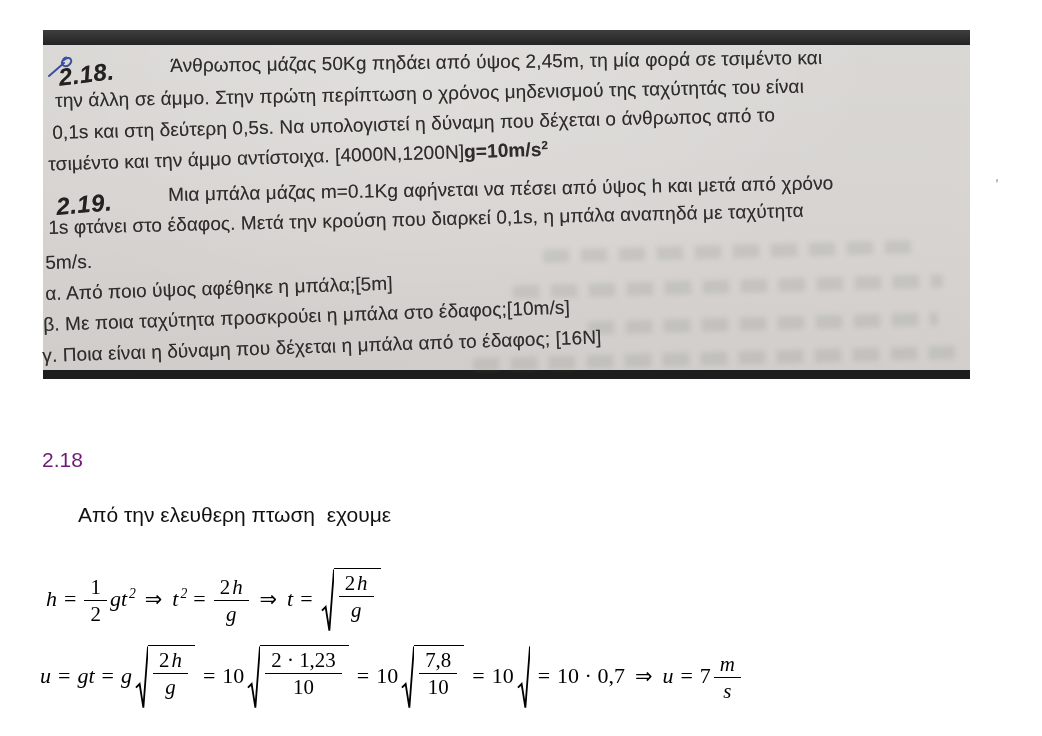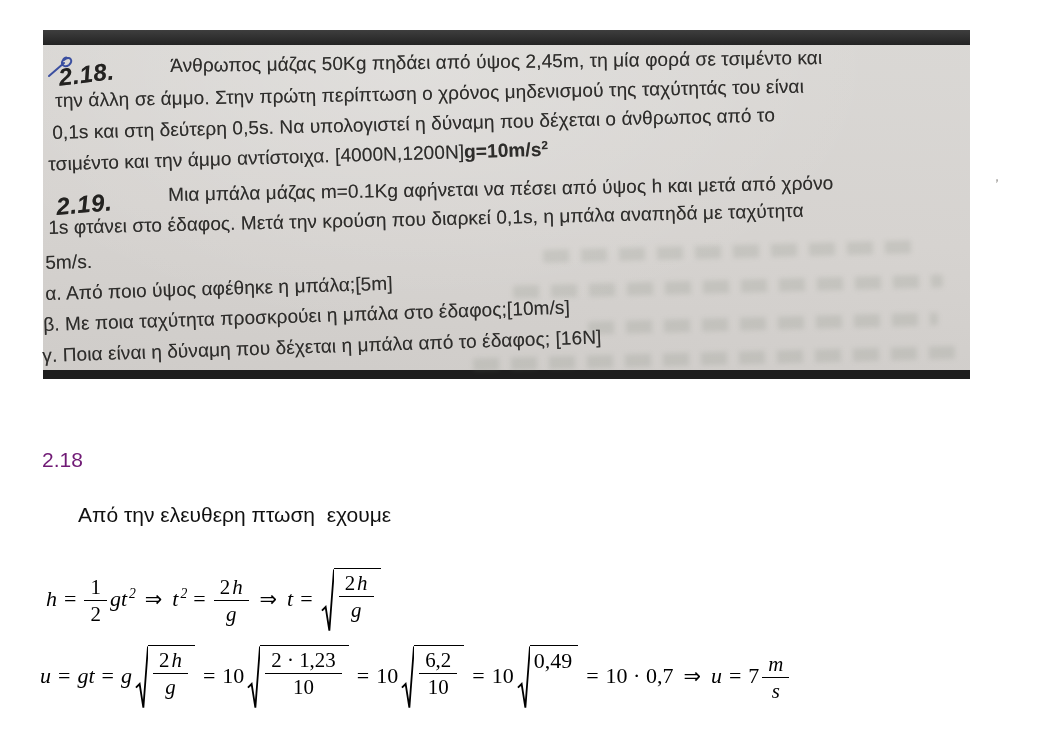--- a/index.html
+++ b/index.html
@@ -135,26 +135,25 @@
         </svg>
         <span class="radicand"><span class="mfrac">
             <span class="num"><span class="mn">2 · 1,23</span></span>
             <span class="den"><span class="mn">10</span></span>
           </span></span>
       </span><span class="mo">=</span><span class="mn">10</span><span class="msqrt">
         <svg viewBox="0 0 14 70" preserveAspectRatio="none" class="radsign">
           <path d="M1 46 L5 42 L9 67.5 L14 1.5" fill="none" stroke="#000" stroke-width="1.8" vector-effect="non-scaling-stroke"></path>
         </svg>
         <span class="radicand"><span class="mfrac">
-            <span class="num"><span class="mn">6,2</span></span>
+            <span class="num"><span class="mn">7,8</span></span>
             <span class="den"><span class="mn">10</span></span>
           </span></span>
       </span><span class="mo">=</span><span class="mn">10</span><span class="msqrt">
         <svg viewBox="0 0 14 70" preserveAspectRatio="none" class="radsign">
           <path d="M1 46 L5 42 L9 67.5 L14 1.5" fill="none" stroke="#000" stroke-width="1.8" vector-effect="non-scaling-stroke"></path>
         </svg>
-        <span class="radicand"><span class="mn">0,49</span></span>
       </span><span class="mo">=</span><span class="mn">10 · 0,7</span><span class="mo arrow">⇒</span><span class="mi">u</span><span class="mo">=</span><span class="mn">7</span><span class="mfrac">
         <span class="num"><span class="mi">m</span></span>
         <span class="den"><span class="mi">s</span></span>
       </span></div>
 
 </div>
 
 </body></html>

